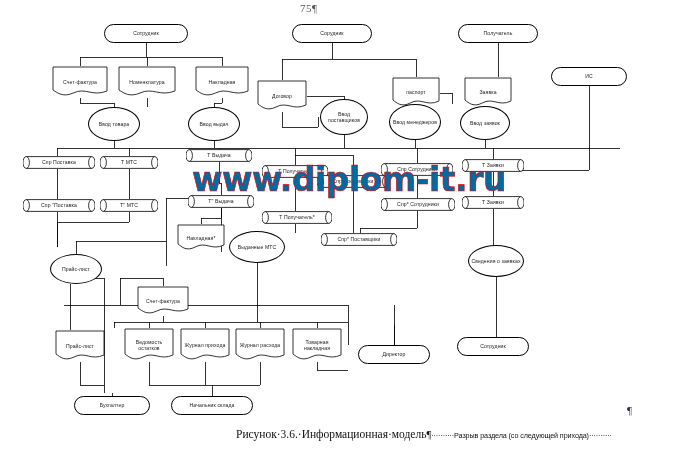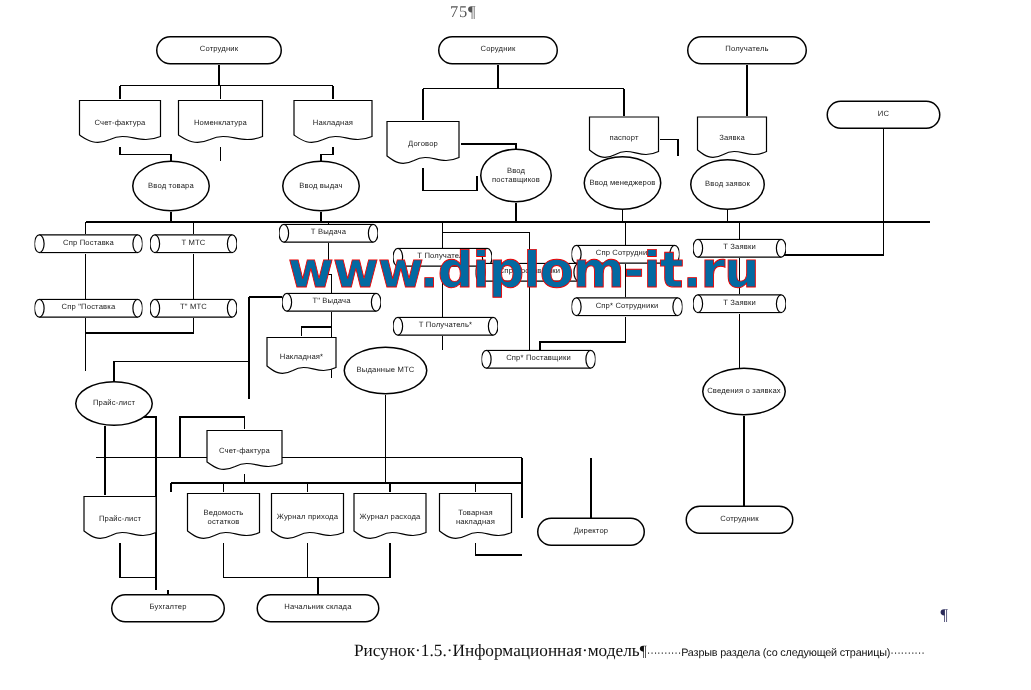--- a/index.html
+++ b/index.html
@@ -410,16 +410,16 @@
           <span>Начальник склада</span>
         </div>
       </div>
 
     <div class="watermark">www.diplom-it.ru</div>
   </div>
 
   <div class="pilcrow-right">¶</div>
 
   <div class="caption">
-    <span class="big">Рисунок·1.5.·Информационная·модель</span><span class="pilcrow">¶</span><span class="small">··········Разрыв раздела (со следующей страницы)··········</span>
+    <span class="big">Рисунок·3.6.·Информационная·модель</span><span class="pilcrow">¶</span><span class="small">··········Разрыв раздела (со следующей прихода)··········</span>
   </div>
 
 </div>
 
 </body></html>

